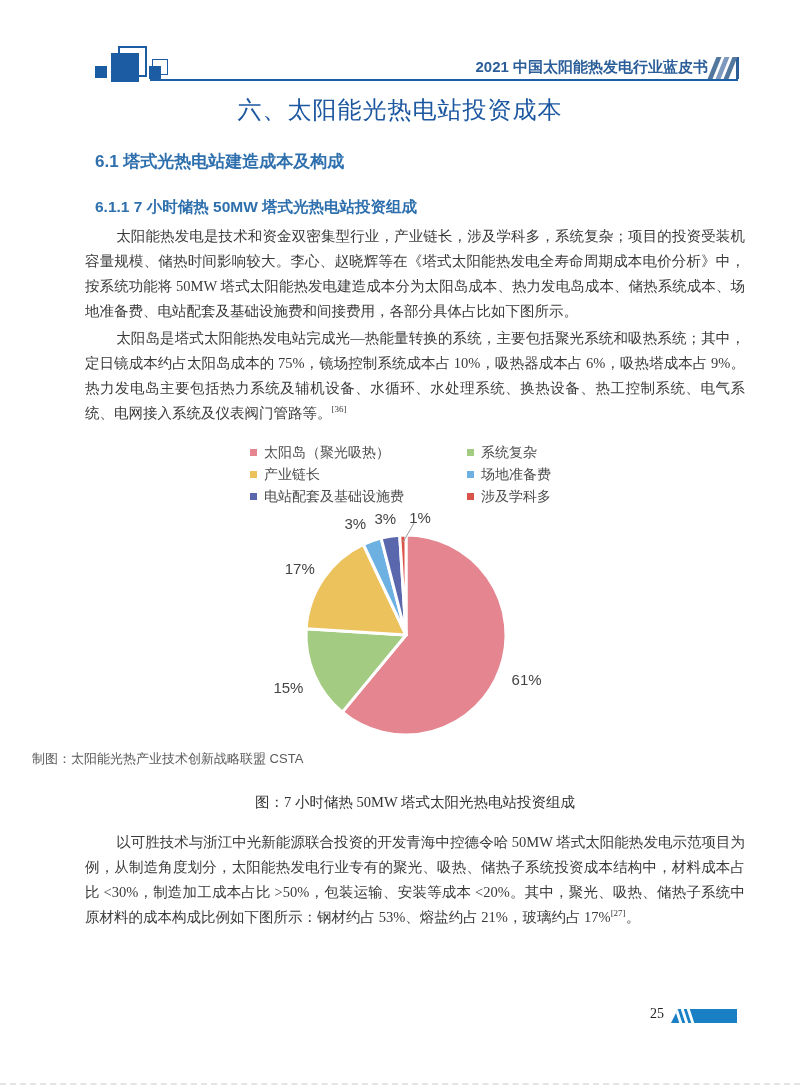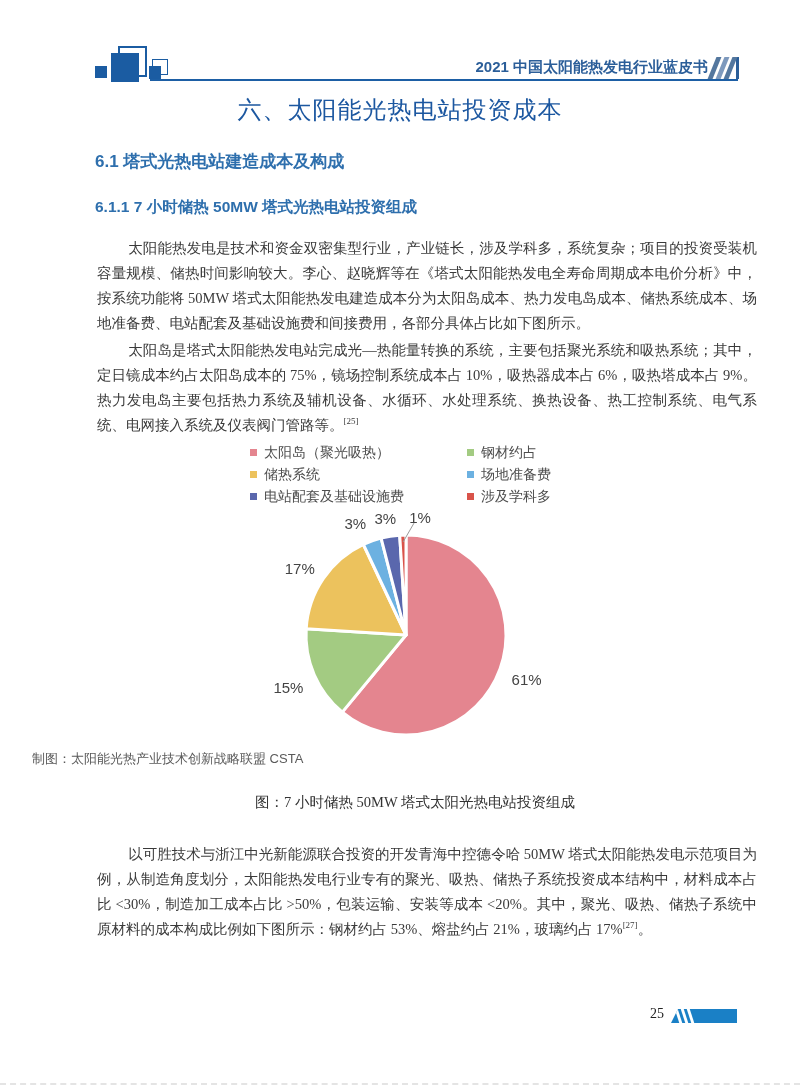--- a/index.html
+++ b/index.html
@@ -24,21 +24,21 @@
   
   .doc-title{position:absolute;left:0;top:94px;width:800px;text-align:center;
              font-family:"Liberation Sans",sans-serif;font-size:24px;font-weight:normal;
              color:#1c57a0;letter-spacing:1px;}
   .h-sec{position:absolute;left:95px;top:150px;font-family:"Liberation Sans",sans-serif;
          font-size:17px;font-weight:600;color:#2e6fad;}
   .h-sub{position:absolute;left:95px;top:197px;font-family:"Liberation Sans",sans-serif;
          font-size:15.5px;font-weight:600;color:#2e6fad;}
 
   
-  .para{position:absolute;left:85px;width:660px;margin:12px;font-size:14.5px;line-height:25px;
+  .para{position:absolute;left:85px;width:660px;margin:0;font-size:14.5px;line-height:25px;
         text-align:justify;text-indent:2.15em;color:#3a3a3a;}
   .p1{top:224px;} .p2{top:326px;} .p3{top:830px;}
   sup{font-size:9px;line-height:0;}
 
   
   .legend{position:absolute;left:250px;top:444px;display:grid;
           grid-template-columns:217px 160px;row-gap:5px;
           font-family:"Liberation Sans",sans-serif;font-size:14px;color:#4d4d4d;}
   .legend-item{display:flex;align-items:center;height:17px;}
   .legend-marker{width:7px;height:7px;margin-right:7px;flex:0 0 auto;}
@@ -76,34 +76,34 @@
     <div class="hdr-stripe s2"></div>
     <div class="hdr-stripe"></div>
     <div class="hdr-endbar"></div>
   </div>
 
   <div class="doc-title">六、太阳能光热电站投资成本</div>
   <div class="h-sec">6.1 塔式光热电站建造成本及构成</div>
   <div class="h-sub">6.1.1 7 小时储热 50MW 塔式光热电站投资组成</div>
 
   <p class="para p1">太阳能热发电是技术和资金双密集型行业，产业链长，涉及学科多，系统复杂；项目的投资受装机容量规模、储热时间影响较大。李心、赵晓辉等在《塔式太阳能热发电全寿命周期成本电价分析》中，按系统功能将 50MW 塔式太阳能热发电建造成本分为太阳岛成本、热力发电岛成本、储热系统成本、场地准备费、电站配套及基础设施费和间接费用，各部分具体占比如下图所示。</p>
-  <p class="para p2"><span>太阳岛是塔式太阳能热发电站完成光—热能量转换的系统，主要包括聚光系统和吸热系统；其中，定日镜成本约占太阳岛成本的 75%，镜场控制系统成本占 10%，吸热器成本占 6%，吸热塔成本占 9%。热力发电岛主要包括热力系统及辅机设备、水循环、水处理系统、换热设备、热工控制系统、电气系统、电网接入系统及仪表阀门管路等。</span><sup>[25]</sup></p>
+  <p class="para p2"><span>太阳岛是塔式太阳能热发电站完成光—热能量转换的系统，主要包括聚光系统和吸热系统；其中，定日镜成本约占太阳岛成本的 75%，镜场控制系统成本占 10%，吸热器成本占 6%，吸热塔成本占 9%。热力发电岛主要包括热力系统及辅机设备、水循环、水处理系统、换热设备、热工控制系统、电气系统、电网接入系统及仪表阀门管路等。</span><sup>[36]</sup></p>
 
   <div class="legend" id="legend">
       <div class="legend-item">
         <span class="legend-marker" style="background: rgb(228, 133, 143);"></span>
         <span>太阳岛（聚光吸热）</span>
       </div>
       <div class="legend-item">
         <span class="legend-marker" style="background: rgb(163, 203, 130);"></span>
-        <span>钢材约占</span>
+        <span>系统复杂</span>
       </div>
       <div class="legend-item">
         <span class="legend-marker" style="background: rgb(236, 194, 93);"></span>
-        <span>储热系统</span>
+        <span>产业链长</span>
       </div>
       <div class="legend-item">
         <span class="legend-marker" style="background: rgb(108, 177, 225);"></span>
         <span>场地准备费</span>
       </div>
       <div class="legend-item">
         <span class="legend-marker" style="background: rgb(90, 103, 173);"></span>
         <span>电站配套及基础设施费</span>
       </div>
       <div class="legend-item">

